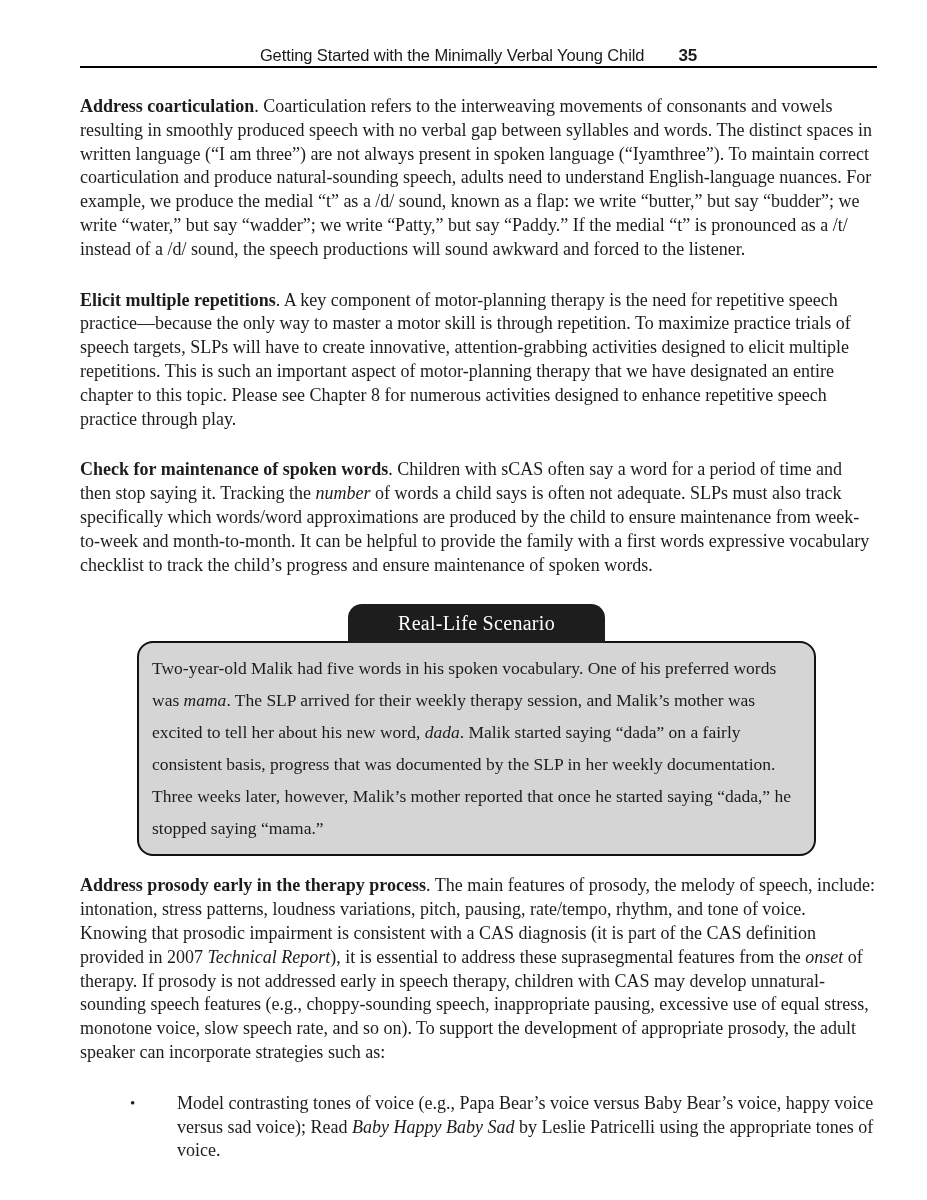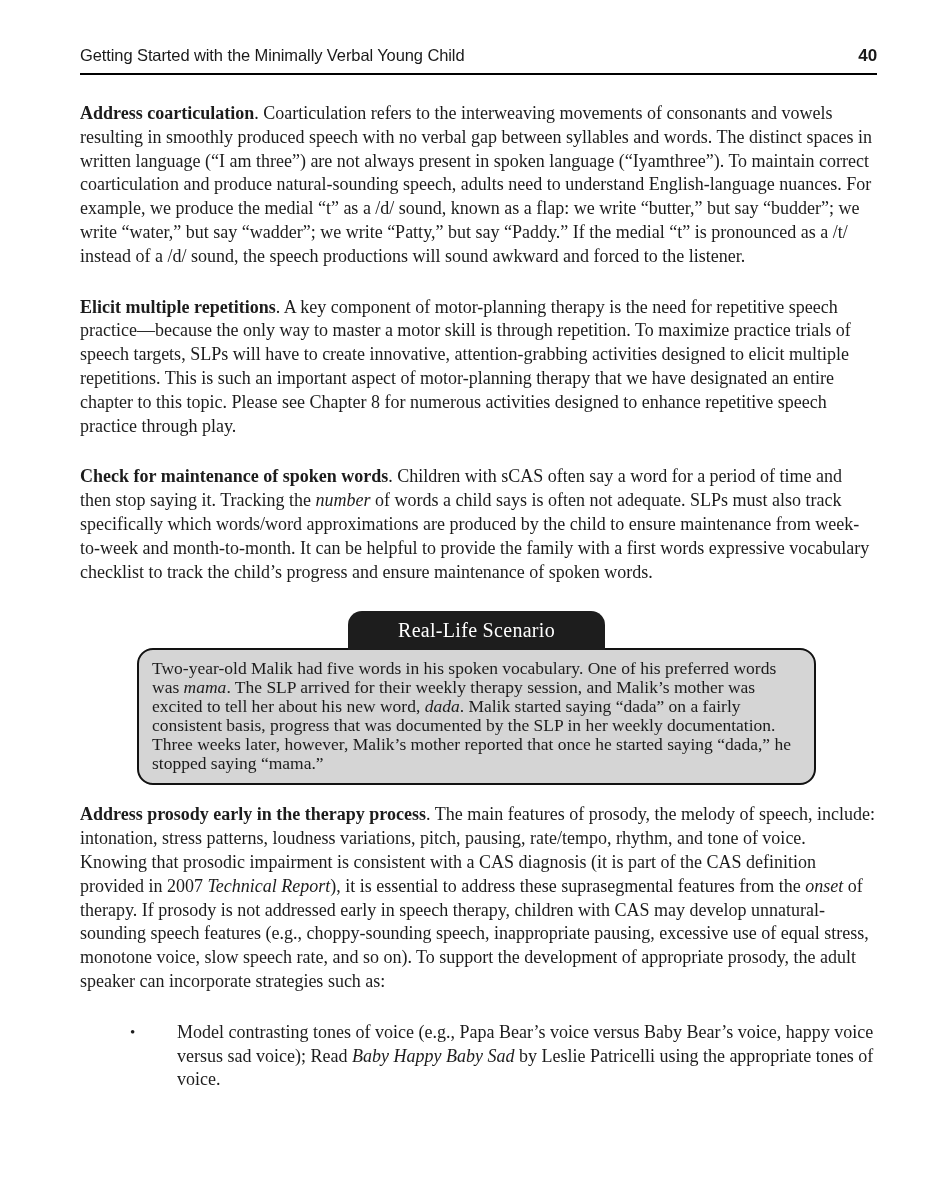--- a/index.html
+++ b/index.html
@@ -2,56 +2,56 @@
 <html style="--text: #1c1c1c; --header-text: #1a1a1a; --rule: #000000; --tab-bg: #1d1d1d; --tab-text: #ffffff; --box-bg: #d5d5d5; --box-border: #121212;"><head>
 <meta charset="utf-8">
 <style>
   html,body{margin:0;padding:0;background:#ffffff;}
   .page{
     width:927px;height:1200px;background:#ffffff;box-sizing:border-box;
     padding:46px 50px 0 80px;position:relative;overflow:hidden;
     font-family:"Liberation Serif", serif;color:var(--text,#1c1c1c);
   }
   .running-header{
-    display:flex;justify-content:space-between;align-items:baseline;gap:34px;
+    display:flex;justify-content:center;align-items:baseline;gap:34px;
     font-family:"Liberation Sans", sans-serif;color:var(--header-text,#1a1a1a);
     font-size:16.5px;letter-spacing:-0.1px;
-    border-bottom:2px solid var(--rule,#000000);padding-bottom:7px;
+    border-bottom:2px solid var(--rule,#000000);
   }
   .header-page{font-weight:bold;font-size:17px;}
   .content{margin-top:27px;font-size:18px;line-height:23.8px;}
   .para{margin:0 0 27px 0;}
   .para b{font-weight:bold;margin-top:12px;}
   .scenario{width:679px;margin:0 0 18px 57px;}
   .scenario-tab{
     width:257px;height:39px;margin:0 auto -2px auto;position:relative;z-index:2;
     background:var(--tab-bg,#1d1d1d);color:var(--tab-text,#ffffff);
     border-radius:14px 14px 0 0;
     display:flex;align-items:center;justify-content:center;
     font-size:20px;letter-spacing:0.3px;
   }
   .scenario-box{
     background:var(--box-bg,#d5d5d5);
     border:2px solid var(--box-border,#121212);
     border-radius:16px;
     padding:9px 16px 10px 13px;
   }
-  .scenario-text{margin:0;font-size:17.5px;line-height:19px;}
+  .scenario-text{margin:0;font-size:17.5px;line-height:32px;}
   .bullets{list-style:none;margin:4px 0 0 0;padding:0 0 0 50px;}
   .bullet{display:flex;align-items:flex-start;}
   .bullet-marker{flex:none;width:27px;font-size:15px;line-height:23.8px;}
   .bullet-text{flex:1;margin-left:20px;}
 </style>
 </head>
 <body>
 
 <div class="page">
   <header class="running-header">
     <span class="header-title">Getting Started with the Minimally Verbal Young Child</span>
-    <span class="header-page">40</span>
+    <span class="header-page">35</span>
   </header>
 
   <main class="content">
     <p class="para"><b>Address coarticulation</b><span>. Coarticulation refers to the interweaving movements of consonants and vowels resulting in smoothly produced speech with no verbal gap between syllables and words. The distinct spaces in written language (“I am three”) are not always present in spoken language (“Iyamthree”). To maintain correct coarticulation and produce natural-sounding speech, adults need to understand English-language nuances. For example, we produce the medial “t” as a /d/ sound, known as a flap: we write “butter,” but say “budder”; we write “water,” but say “wadder”; we write “Patty,” but say “Paddy.” If the medial “t” is pronounced as a /t/ instead of a /d/ sound, the speech productions will sound awkward and forced to the listener.</span></p>
     <p class="para"><b>Elicit multiple repetitions</b><span>. A key component of motor-planning therapy is the need for repetitive speech practice—because the only way to master a motor skill is through repetition. To maximize practice trials of speech targets, SLPs will have to create innovative, attention-grabbing activities designed to elicit multiple repetitions. This is such an important aspect of motor-planning therapy that we have designated an entire chapter to this topic. Please see Chapter 8 for numerous activities designed to enhance repetitive speech practice through play.</span></p>
     <p class="para"><b>Check for maintenance of spoken words</b><span>. Children with sCAS often say a word for a period of time and then stop saying it. Tracking the </span><i>number</i><span> of words a child says is often not adequate. SLPs must also track specifically which words/word approximations are produced by the child to ensure maintenance from week-to-week and month-to-month. It can be helpful to provide the family with a first words expressive vocabulary checklist to track the child’s progress and ensure maintenance of spoken words.</span></p>
 
     <section class="scenario">
       <div class="scenario-tab">
         <span>Real-Life Scenario</span>

